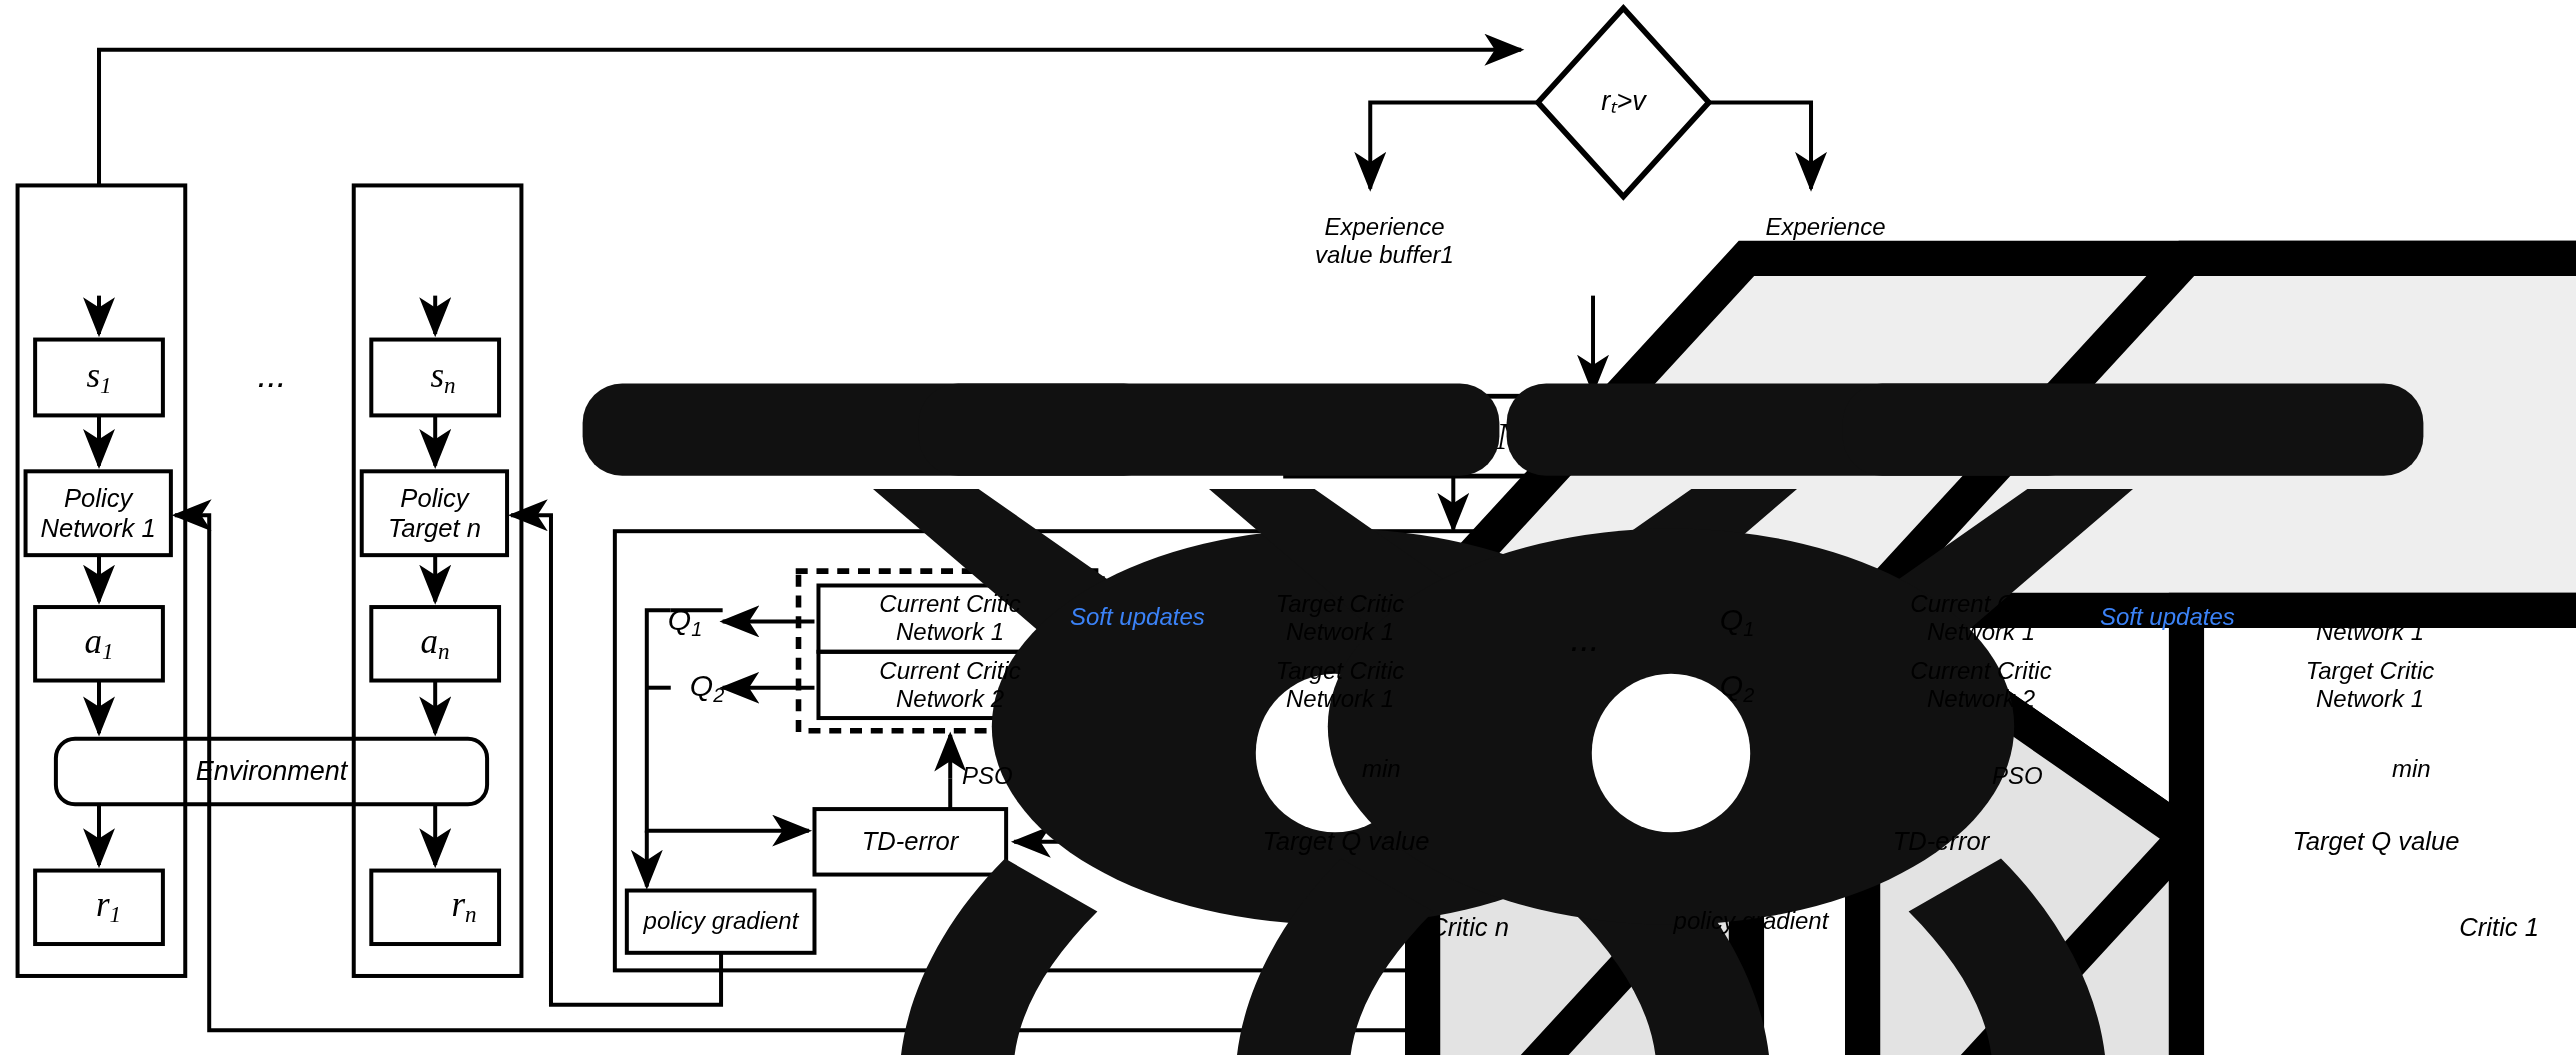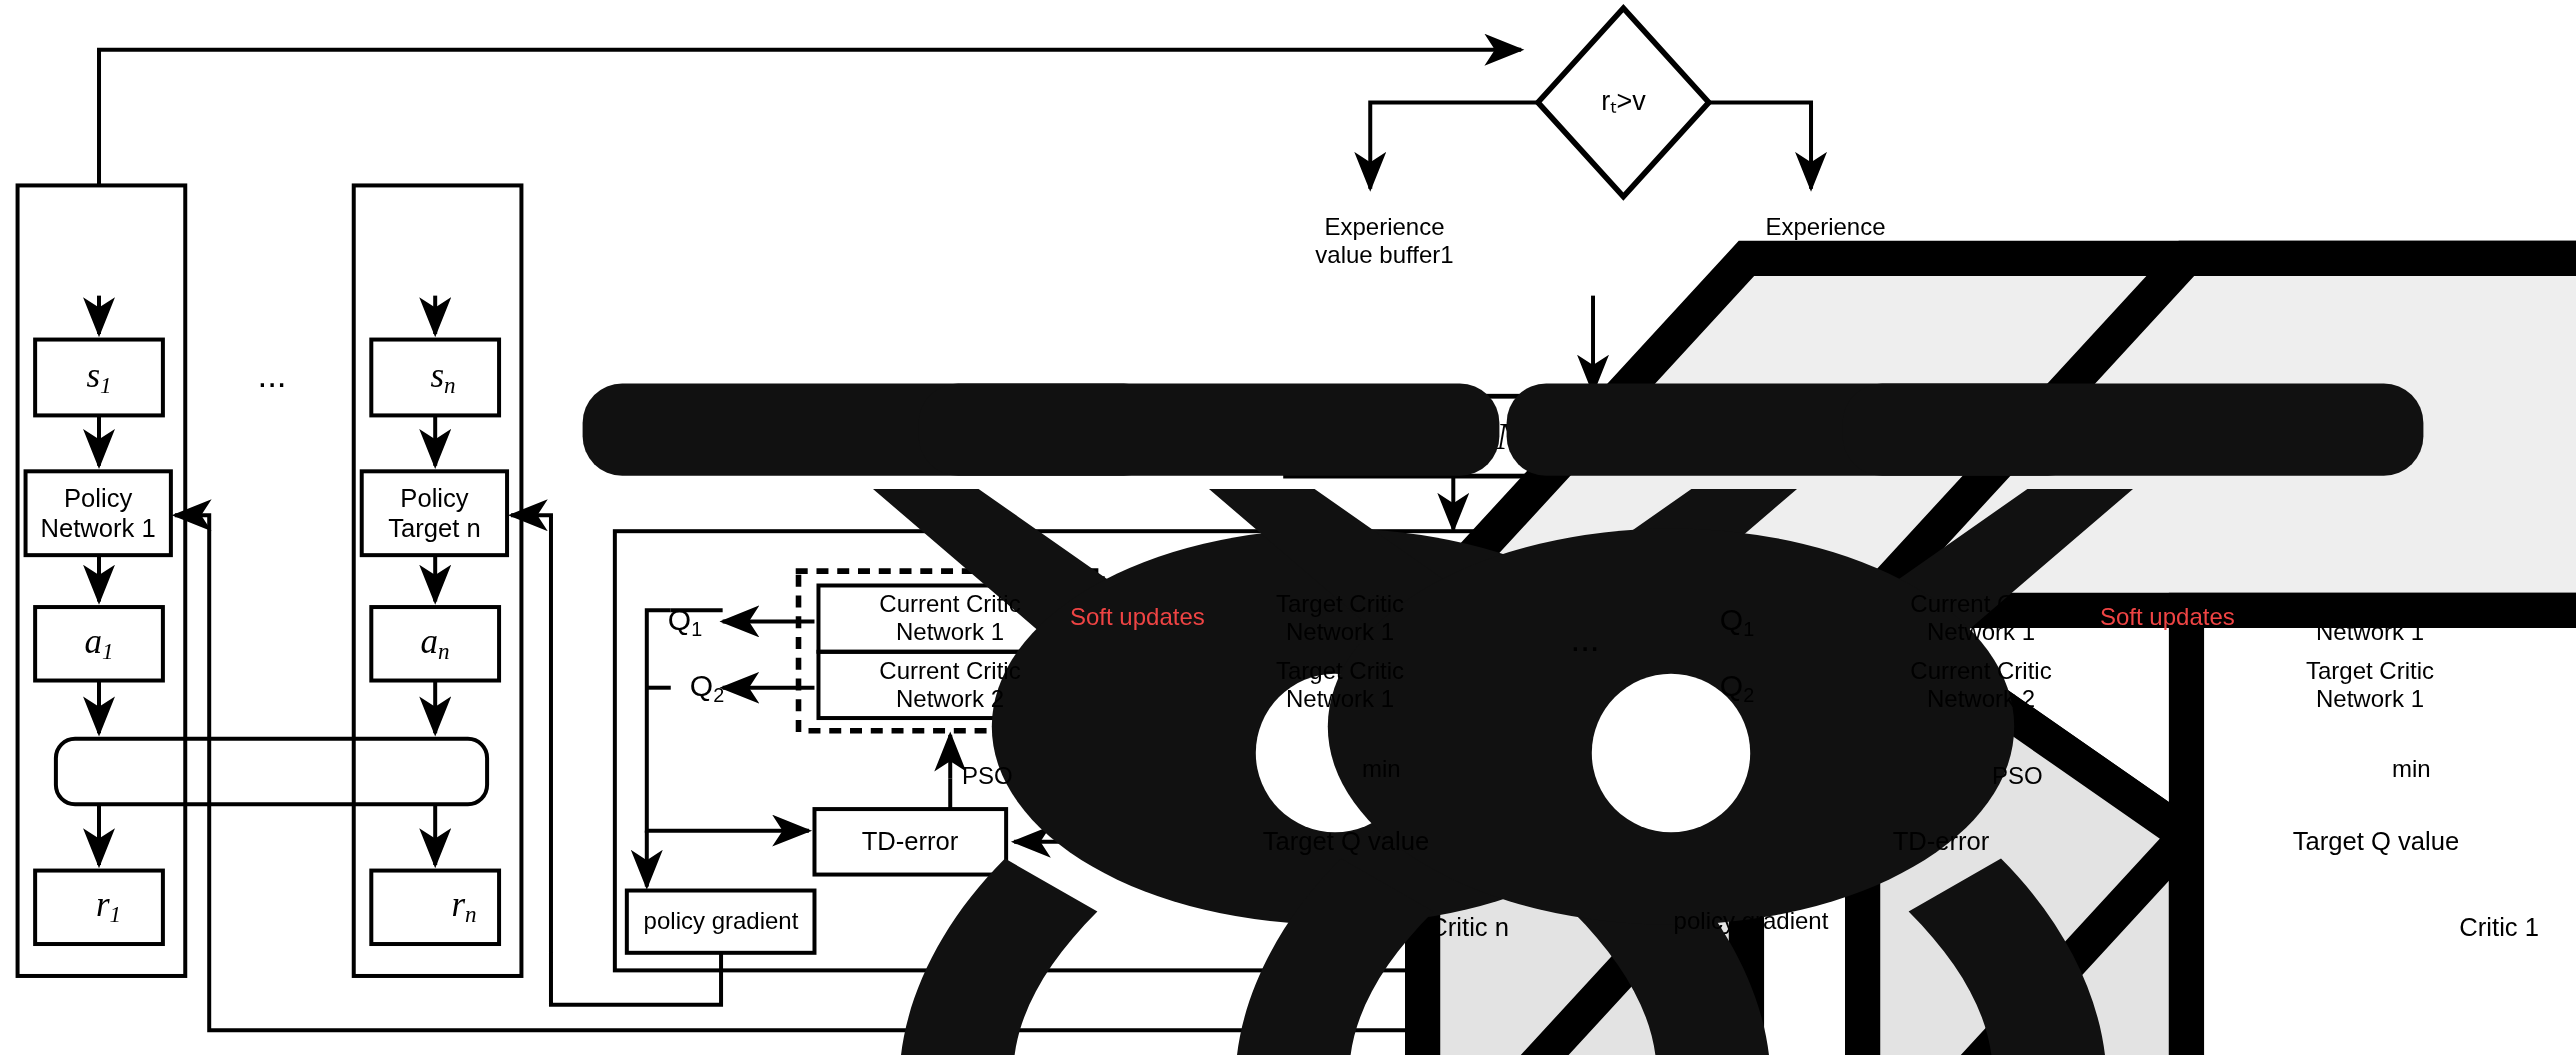--- a/index.html
+++ b/index.html
@@ -2,29 +2,29 @@
 <html style="font-size:12.8px"><head>
 <meta charset="utf-8">
 <style>
   html,body{margin:0;padding:0;background:#ffffff;}
   body{font-family:"Liberation Sans",sans-serif;}
   #stage{position:relative;width:2576px;height:1056px;background:#fff;overflow:hidden;}
   #stage svg{position:absolute;left:0;top:0;width:2576px;height:1056px;}
 
   .lbl{position:absolute;display:flex;align-items:center;justify-content:center;
        text-align:center;line-height:1.18;color:#000;pointer-events:none;}
-  .sans{font-family:"Liberation Sans",sans-serif;}
+  .sans{font-family:"Liberation Sans",sans-serif;font-style:italic;}
   .serif-i{font-family:"Liberation Serif",serif;font-style:italic;}
   .f30{font-size:24px;}
   .f32{font-size:25.6px;}
   .f34{font-size:27px;}
   .f38{font-size:30px;}
   .f44{font-size:35px;}
   .f48{font-size:38px;}
-  .gray{color:#ef4444;}
+  .gray{color:#3b82f6;}
   sub{font-size:0.66em;vertical-align:-0.28em;}
   .drone{position:absolute;width:104px;height:64px;}
 </style>
 </head>
 <body>
 
 <div id="stage">
 
 <svg viewBox="0 0 3226 1322" xmlns="http://www.w3.org/2000/svg">
   <defs>
@@ -228,20 +228,23 @@
   <span>Policy</span>
   <span>Target n</span>
 </div>
 <div class="lbl serif-i f44" style="left:371px;top:607px;width:128px;height:73px;">
   <span><span>a</span><sub>n</sub></span>
 </div>
 <div class="lbl serif-i f44" style="left:371px;top:870px;width:128px;height:73px;margin-left:29px;">
   <span><span>r</span><sub>n</sub></span>
 </div>
 
+<div class="lbl sans f34" style="left:56px;top:739px;width:431px;height:65px;">
+  <span>Environment</span>
+</div>
 
 <div class="lbl sans f38" style="left:661px;top:602px;width:48px;height:38px;">
   <span><span>Q</span><sub>1</sub></span>
 </div>
 <div class="lbl sans f38" style="left:683px;top:668px;width:48px;height:38px;">
   <span><span>Q</span><sub>2</sub></span>
 </div>
 <div class="lbl sans f30" style="left:818px;top:585px;width:264px;height:66px;flex-direction:column;">
   <span>Current Critic</span>
   <span>Network 1</span>

